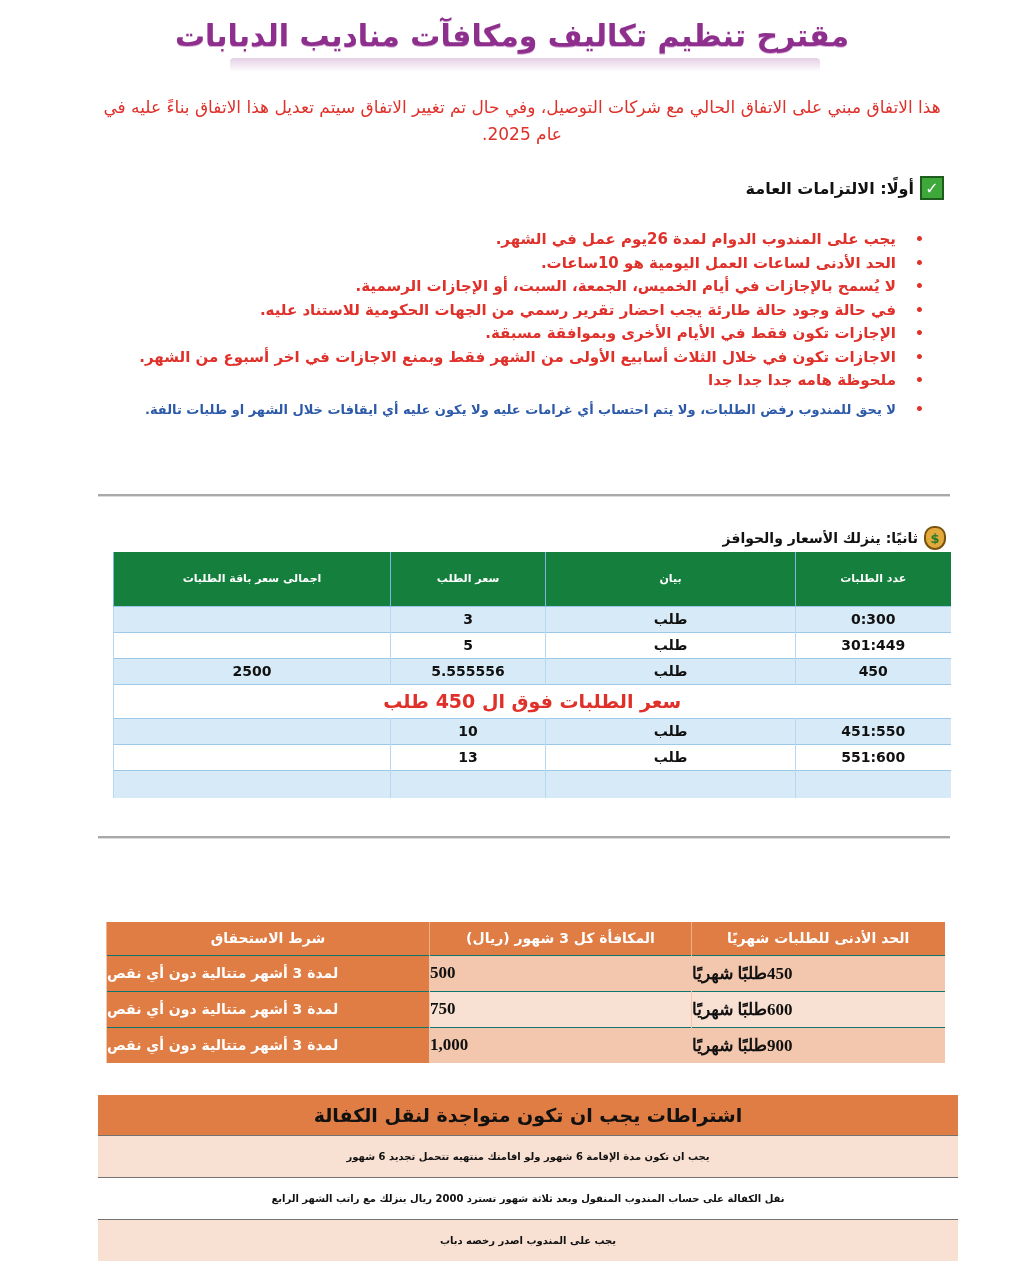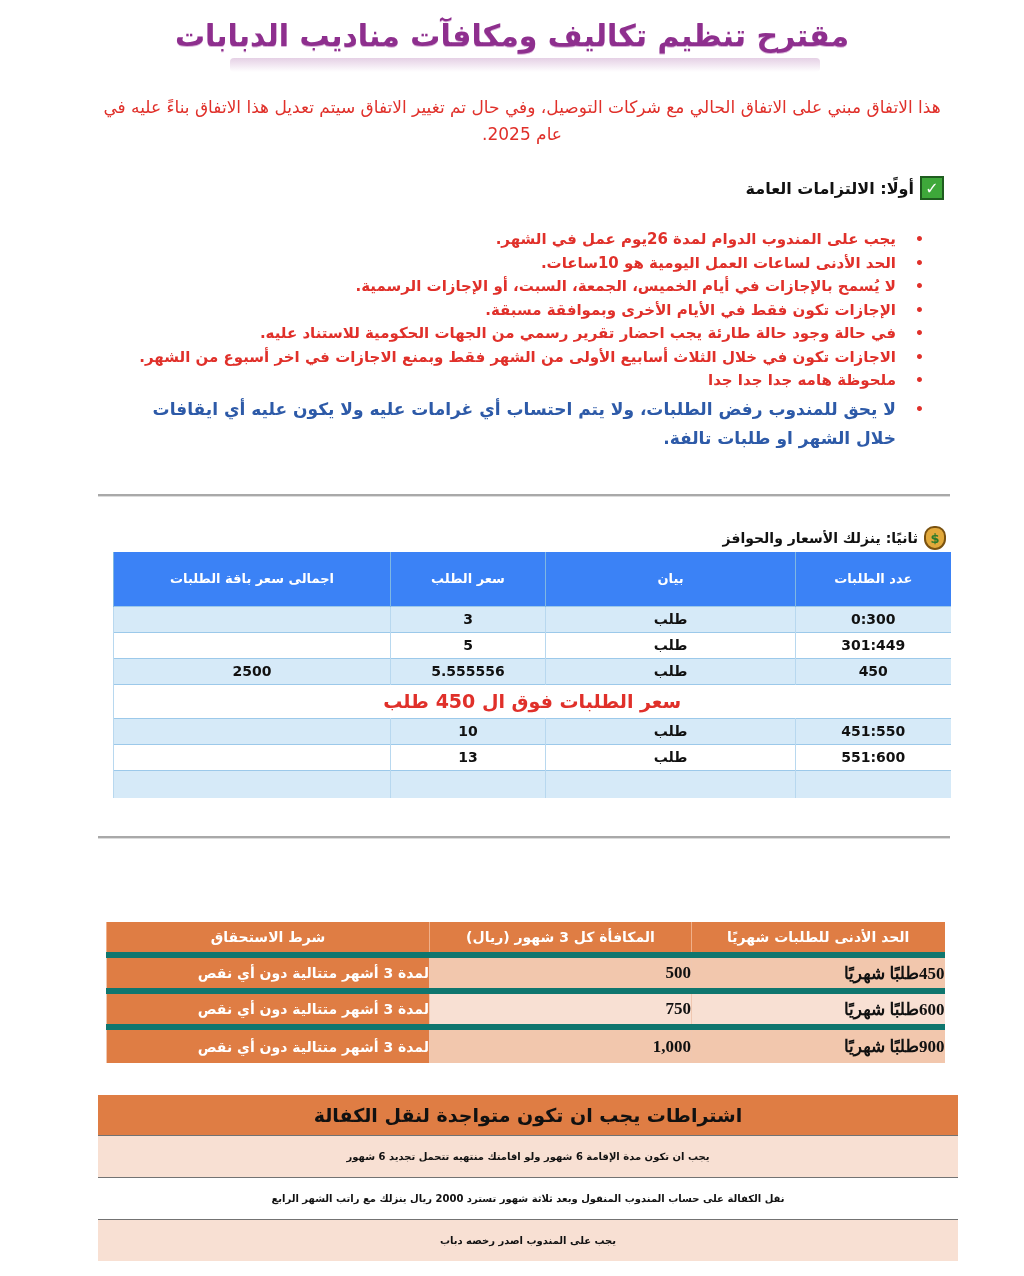--- a/index.html
+++ b/index.html
@@ -35,39 +35,39 @@
     .icon-gift {
       width: 24px; height: 24px; background: #f0b030; border: 2px solid #a7521a; position: relative;
       display: inline-block;
     }
     .icon-gift::before { content: ""; position: absolute; left: 8px; top: 0; width: 5px; height: 100%; background: #d8432a; }
     .icon-gift::after { content: ""; position: absolute; left: -2px; top: 6px; width: 24px; height: 2px; background: #a7521a; }
 
     .bullets { position: absolute; top: 228px; right: 128px; left: 120px; list-style: none; }
     .bullets li { position: relative; font-weight: bold; font-size: 15px; line-height: 23.5px; color: #e0302a; padding-right: 0; }
     .bullets li::before { content: "•"; position: absolute; right: -28px; color: #e0302a; font-size: 14px; }
-    .bullets li.blue { color: #2d5aa8; font-size: 17px; line-height: 29px; margin-top: 2px; }
+    .bullets li.blue { color: #2d5aa8; font-size: 13px; line-height: 29px; margin-top: 2px; }
     .bullets li.blue::before { color: #e0302a; }
 
     .divider { position: absolute; left: 98px; width: 852px; height: 3px; background: #a9a9a9; border-bottom: 1px solid #dcdcdc; }
 
     table { border-collapse: collapse; position: absolute; table-layout: fixed; }
     .price-table { top: 552px; left: 113px; width: 837px; }
-    .price-table th { background: #3b82f6; color: #fff; font-weight: bold; font-size: 13px; height: 54px; border-left: 1px solid #7fb7e2; }
+    .price-table th { background: #15803d; color: #fff; font-weight: bold; font-size: 11px; height: 54px; border-left: 1px solid #7fb7e2; }
     .price-table td { height: 26px; font-size: 14px; font-weight: bold; text-align: center; border-top: 1px solid #9cc9ea; border-left: 1px solid #b8d8ef; }
     .price-table tr.light td { background: #d6eaf8; }
     .price-table tr.white td { background: #ffffff; }
     .price-table td.num { text-align: center; }
     .price-table td.range { text-align: center; }
     .price-table tr.banner td { background: #ffffff; color: #e0302a; font-size: 19px; height: 34px; }
     .price-table tr.empty td { background: #d6eaf8; height: 28px; }
 
     .bonus-table { top: 922px; left: 106px; width: 838px; }
     .bonus-table th { background: #df7d44; color: #fff; font-weight: bold; font-size: 14px; height: 33px; border-left: 1px solid #f0b08a; }
-    .bonus-table td { height: 36px; font-weight: bold; font-size: 15px; text-align: right; border-top: 6px solid #0f766e; border-left: 1px solid #f0c7b0; }
+    .bonus-table td { height: 36px; font-weight: bold; font-size: 15px; text-align: left; border-top: 1px solid #0f766e; border-left: 1px solid #f0c7b0; }
     .bonus-table td.cond { background: #df7d44; color: #fff; font-size: 14px; }
     .bonus-table tr.r1 td:not(.cond) { background: #f2c7ad; }
     .bonus-table tr.r2 td:not(.cond) { background: #f8e0d3; }
     .bonus-table tr.r3 td:not(.cond) { background: #f2c7ad; }
     .bonus-table td.amount { font-family: "Liberation Serif", serif; font-size: 17px; }
     .bonus-table td.min { font-family: "Liberation Serif", serif; font-size: 17px; }
 
     .kafala-table { top: 1095px; left: 98px; width: 860px; }
     .kafala-table th { background: #df7d44; color: #111; font-weight: bold; font-size: 19px; height: 40px; }
     .kafala-table td { height: 42px; text-align: center; font-weight: bold; font-size: 10px; border-top: 1px solid #737373; }
@@ -86,22 +86,22 @@
 
   <div class="sec-head" style="top:176px; right:80px;">
     <span class="icon-check">✓</span>
     <span>أولًا: الالتزامات العامة</span>
   </div>
 
   <ul class="bullets">
     <li>يجب على المندوب الدوام لمدة  26يوم عمل في الشهر.</li>
     <li>الحد الأدنى لساعات العمل اليومية هو  10ساعات.</li>
     <li>لا يُسمح بالإجازات في أيام الخميس، الجمعة، السبت، أو الإجازات الرسمية.</li>
+    <li>في حالة وجود حالة طارئة يجب احضار تقرير رسمي من الجهات الحكومية للاستناد عليه.</li>
     <li>الإجازات تكون فقط في الأيام الأخرى وبموافقة مسبقة.</li>
-    <li>في حالة وجود حالة طارئة يجب احضار تقرير رسمي من الجهات الحكومية للاستناد عليه.</li>
     <li>الاجازات تكون في خلال الثلاث أسابيع الأولى من الشهر فقط وبمنع الاجازات في اخر أسبوع من الشهر.</li>
     <li>ملحوظة هامه جدا جدا جدا</li>
     <li class="blue">لا يحق للمندوب رفض الطلبات، ولا يتم احتساب أي غرامات عليه ولا يكون عليه أي ايقافات خلال الشهر او طلبات تالفة.</li>
   </ul>
 
   <div class="divider" style="top:494px;"></div>
 
   <div class="sec-head" style="top:526px; right:78px; font-size:14px;">
     <span class="icon-bag">$</span>
     <span>ثانيًا: ينزلك الأسعار والحوافز</span>

